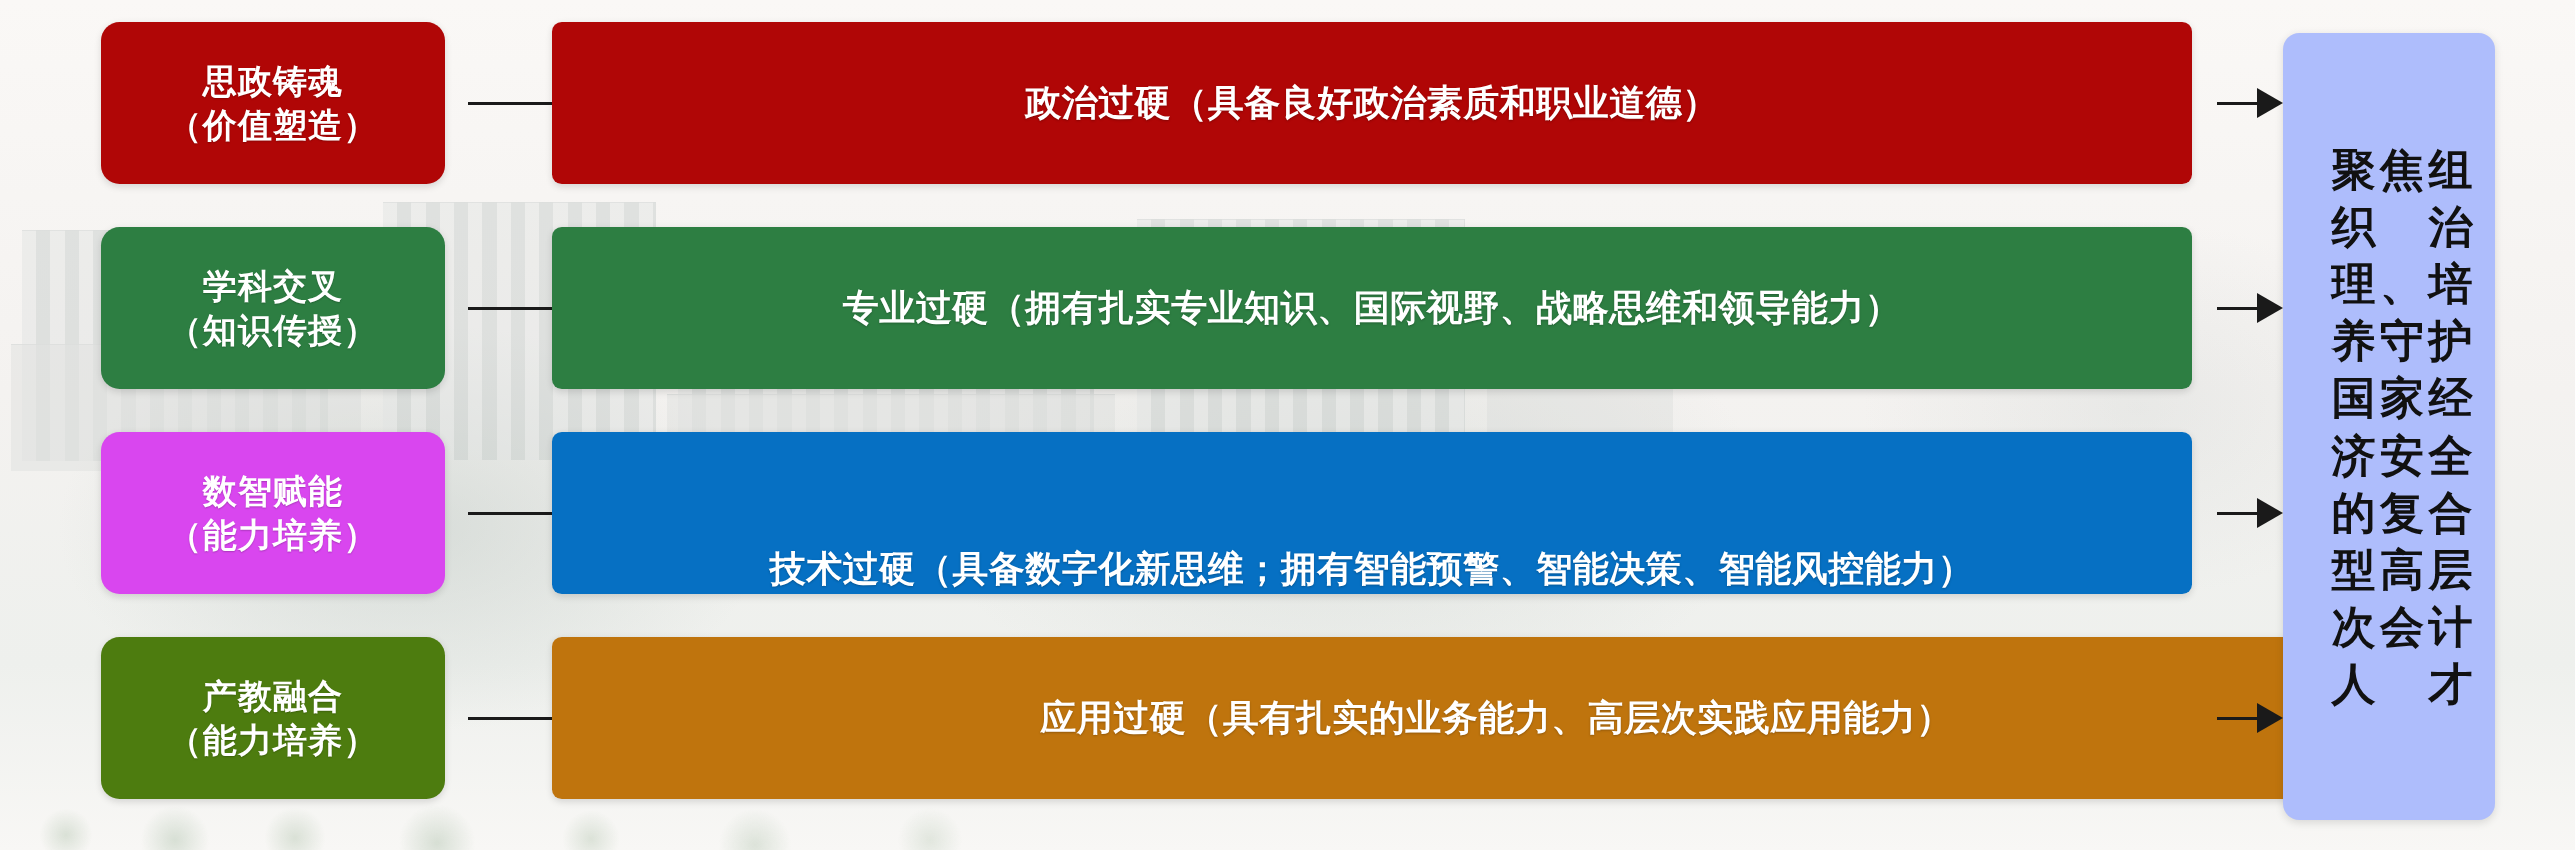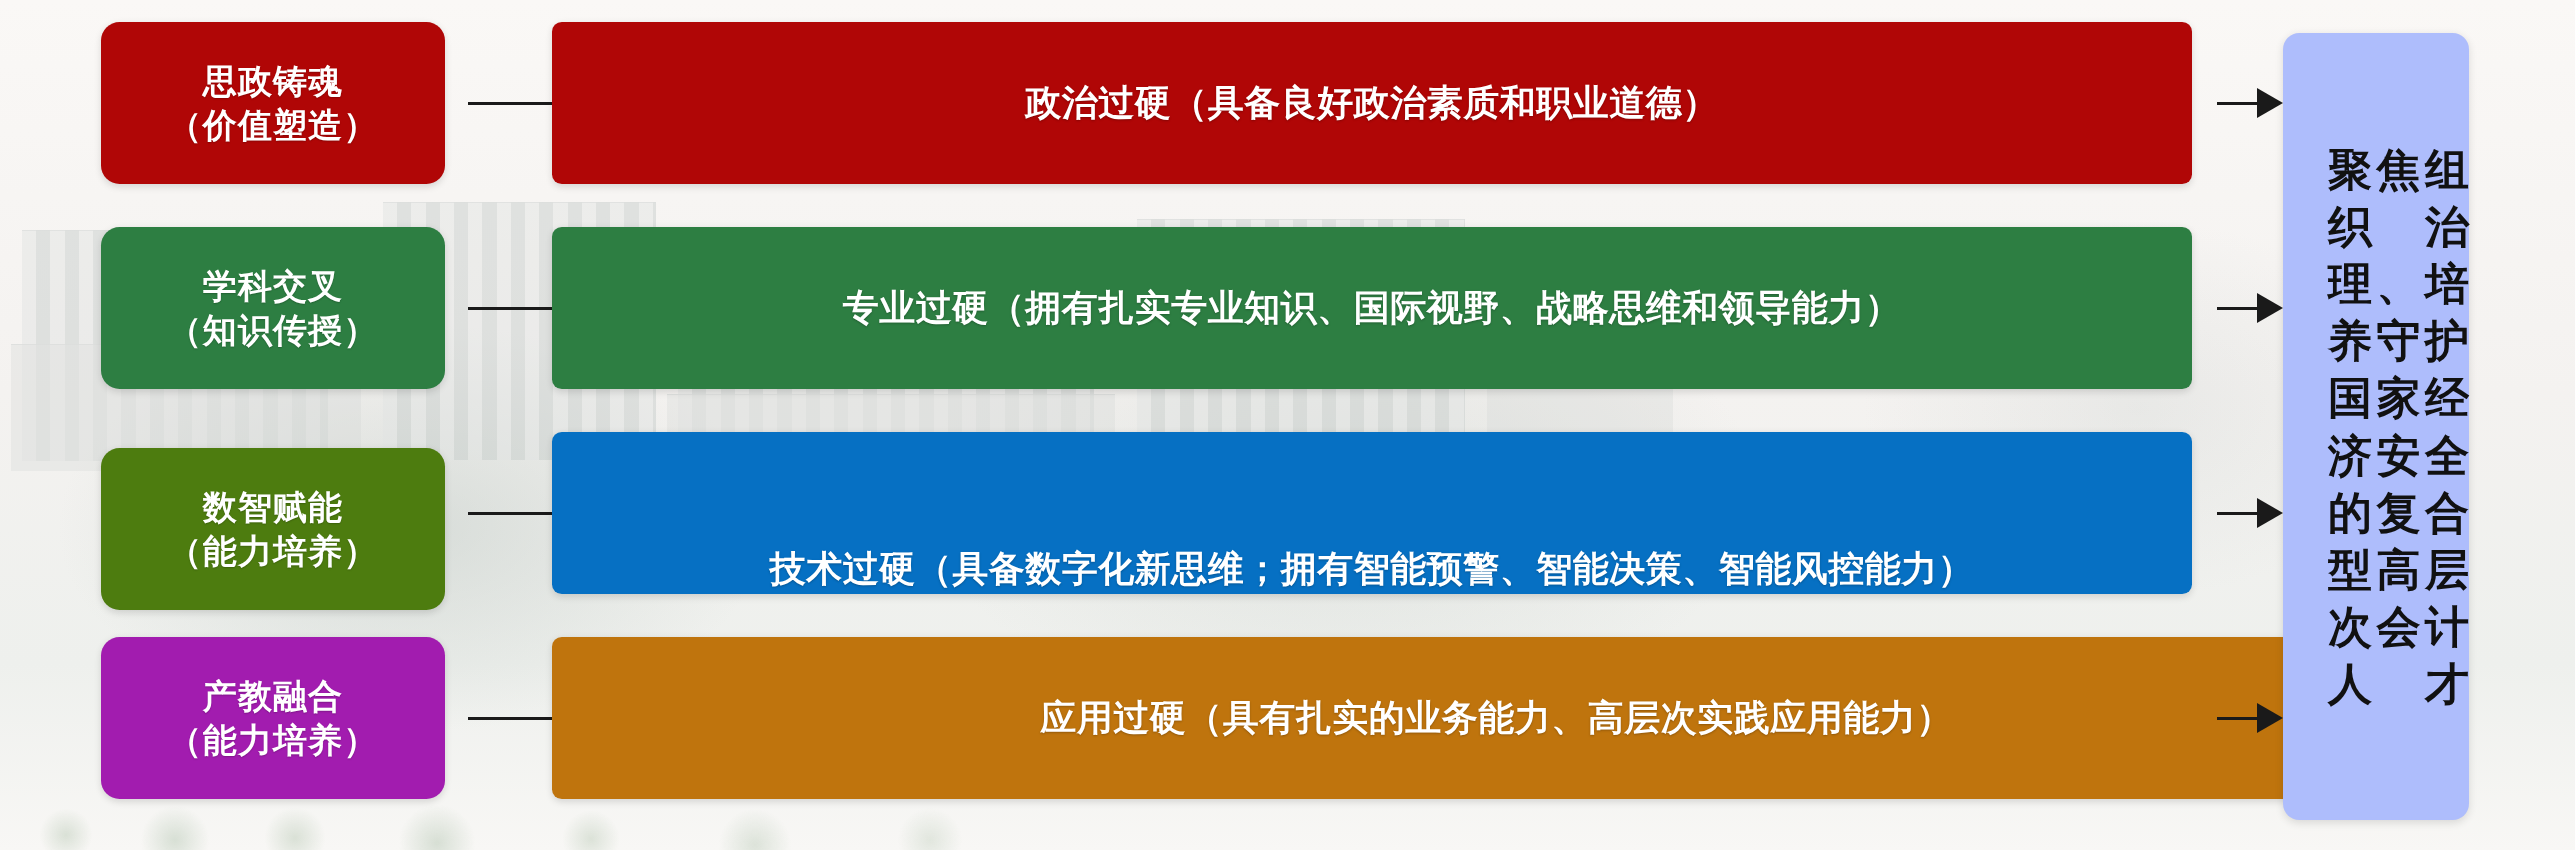--- a/index.html
+++ b/index.html
@@ -147,22 +147,23 @@
   
   .outcome {
     position: absolute;
     left: 2283px;
     top: 33px;
     width: 186px;
     height: 787px;
     border-radius: 16.4px;
     display: flex;
     align-items: center;
-    justify-content: flex-end;
+    justify-content: center;
     box-shadow: 0 2.7px 8.7px rgba(0,0,0,0.12);
+    padding-left: 26px;
   }
   .outcome-text {
     width: 141px;
     color: #111111;
     font-size: 44px;
     font-weight: 700;
     line-height: 1.30;
     text-align: justify;
     text-align-last: justify;
     letter-spacing: 0px;
@@ -218,39 +219,39 @@
     <div class="bar" style="left:552px; width:1640px; background:#2D7E42;">
       <div class="bar-text">专业过硬（拥有扎实专业知识、国际视野、战略思维和领导能力）</div>
     </div>
     <div class="arrow" style="left:2217px; width:66px;">
       <div class="shaft"></div>
         <div class="head"></div>
     </div>
   </div>
 
   <div class="row" style="top:432px;">
-    <div class="tag-box" style="background:#4d7c0f;margin-top:16px;">
+    <div class="tag-box" style="background:#d946ef;">
       <div class="tag-line">数智赋能</div>
       <div class="tag-line">（能力培养）</div>
     </div>
     <div class="arrow arrow-left">
       <div class="shaft"></div>
         <div class="head"></div>
     </div>
     <div class="bar" style="left:552px; width:1640px; background:#0670C3;align-items:flex-end;">
       <div class="bar-text">技术过硬（具备数字化新思维；拥有智能预警、智能决策、智能风控能力）</div>
     </div>
     <div class="arrow" style="left:2217px; width:66px;">
       <div class="shaft"></div>
         <div class="head"></div>
     </div>
   </div>
 
   <div class="row" style="top:637px;">
-    <div class="tag-box" style="background:#a21caf;">
+    <div class="tag-box" style="background:#4d7c0f;">
       <div class="tag-line">产教融合</div>
       <div class="tag-line">（能力培养）</div>
     </div>
     <div class="arrow arrow-left">
       <div class="shaft"></div>
         <div class="head"></div>
     </div>
     <div class="bar" style="left:552px; width:1889px; background:#BF740D;">
       <div class="bar-text">应用过硬（具有扎实的业务能力、高层次实践应用能力）</div>
     </div>

